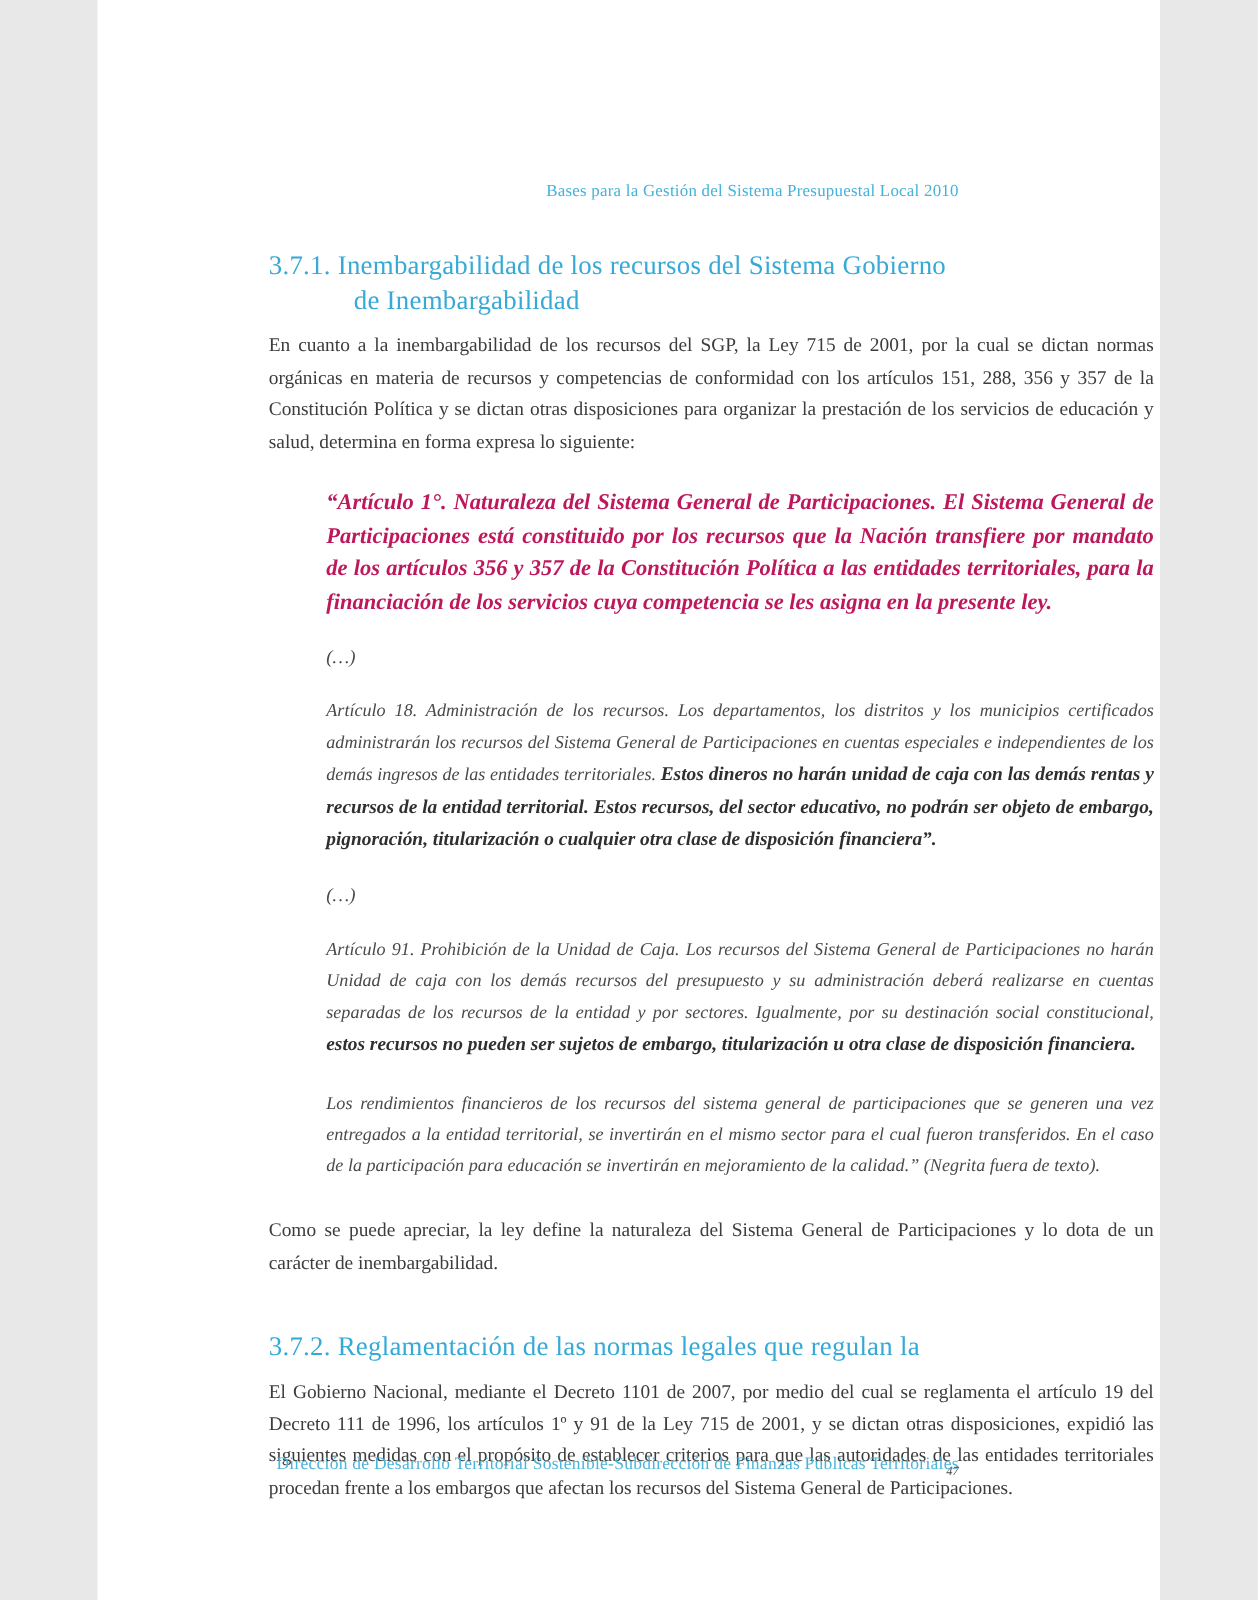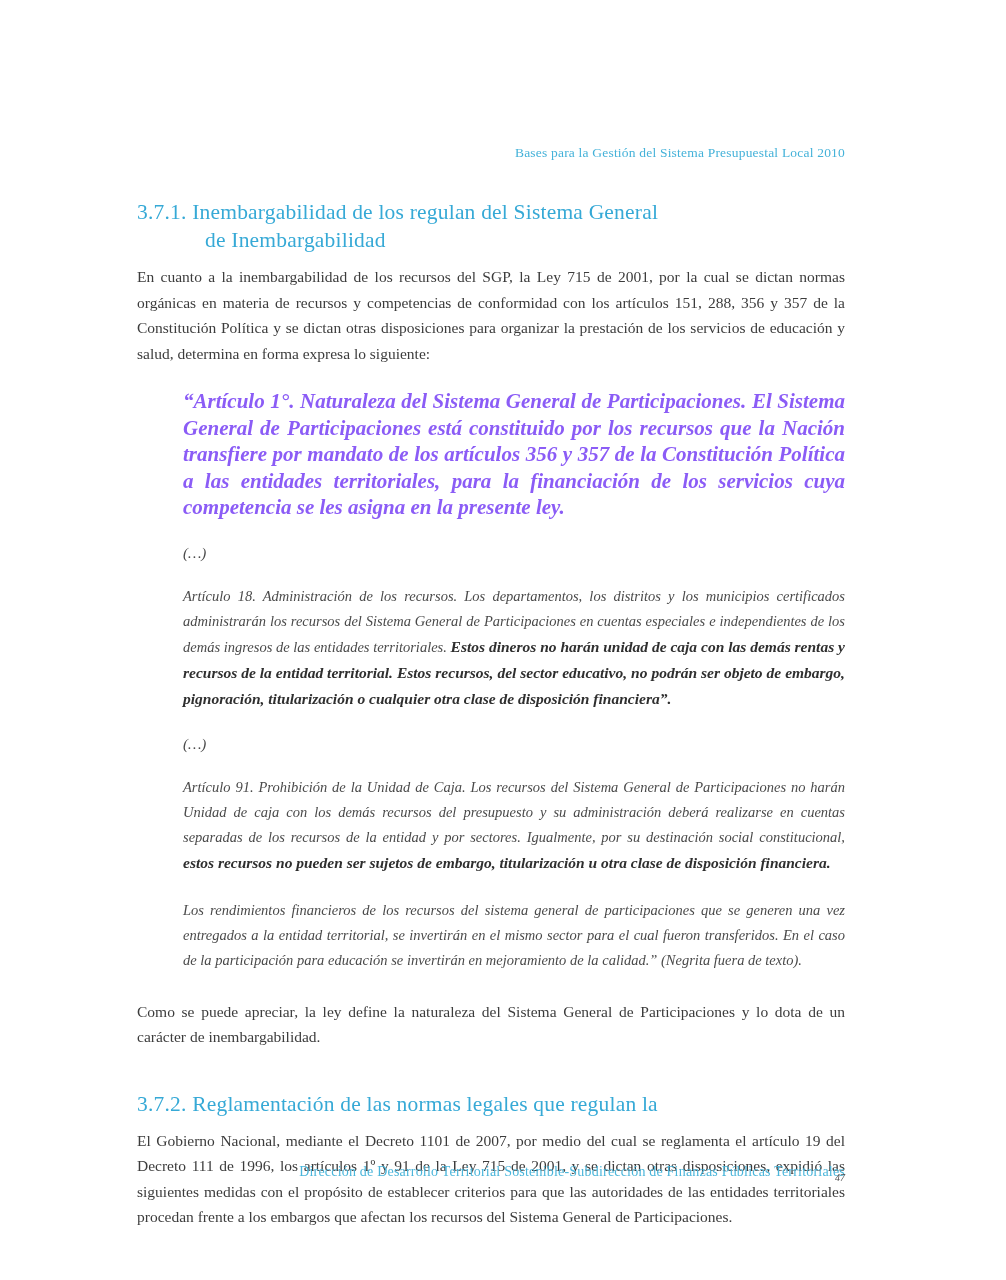--- a/index.html
+++ b/index.html
@@ -1,18 +1,18 @@
 <!DOCTYPE html>
 <html lang="es"><head>
 <meta charset="utf-8">
 <style>
   html, body { margin: 0; padding: 0; background: #e8e8e8; }
   .page {
     position: relative;
-    width: 1006px;
+    width: 850px;
     height: 1280px;
     margin: 0 auto;
     background: #ffffff;
     font-family: "Liberation Serif", "DejaVu Serif", serif;
     color: #3c3c3c;
     overflow: hidden;
   }
   .running-header {
     position: absolute;
     top: 145px;
@@ -44,23 +44,23 @@
     line-height: 25.5px;
     text-align: justify;
   }
   .quote {
     margin: 22px 0 0 46px;
     font-style: italic;
     text-align: justify;
   }
   .q-lead {
     font-weight: bold;
-    font-size: 21px;
+    font-size: 18px;
     line-height: 26.5px;
-    color: #8b5cf6;
+    color: #be185d;
   }
   .q-small {
     font-size: 14.5px;
     line-height: 25px;
     color: #4a4a4a;
   }
   .q-small .q-bold {
     font-weight: bold;
     font-size: 15.5px;
     color: #2f2f2f;
@@ -92,21 +92,21 @@
 </head>
 <body>
 
 <div class="page">
 
   <div class="running-header">Bases para la Gestión del Sistema Presupuestal Local 2010</div>
 
   <div class="content">
 
     <h1 class="section-heading h-371">
-      <span class="hl1">3.7.1. Inembargabilidad de los regulan del Sistema General</span>
+      <span class="hl1">3.7.1. Inembargabilidad de los recursos del Sistema Gobierno</span>
       <span class="hl2">de Inembargabilidad</span>
     </h1>
 
     <p class="body-par">En cuanto a la inembargabilidad de los recursos del SGP, la Ley 715 de 2001, por la cual se dictan normas orgánicas en materia de recursos y competencias de conformidad con los artículos 151, 288, 356 y 357 de la Constitución Política y se dictan otras disposiciones para organizar la prestación de los servicios de educación y salud, determina en forma expresa lo siguiente:</p>
 
     <p class="quote q-lead">“Artículo 1°. Naturaleza del Sistema General de Participaciones. El Sistema General de Participaciones está constituido por los recursos que la Nación transfiere por mandato de los artículos 356 y 357 de la Constitución Política a las entidades territoriales, para la financiación de los servicios cuya competencia se les asigna en la presente ley.</p>
 
     <p class="ellipsis-par">(…)</p>
 
     <p class="quote q-small"><span>Artículo 18. Administración de los recursos. Los departamentos, los distritos y los municipios certificados administrarán los recursos del Sistema General de Participaciones en cuentas especiales e independientes de los demás ingresos de las entidades territoriales. </span><span class="q-bold">Estos dineros no harán unidad de caja con las demás rentas y recursos de la entidad territorial. Estos recursos, del sector educativo, no podrán ser objeto de embargo, pignoración, titularización o cualquier otra clase de disposición financiera”.</span></p>

